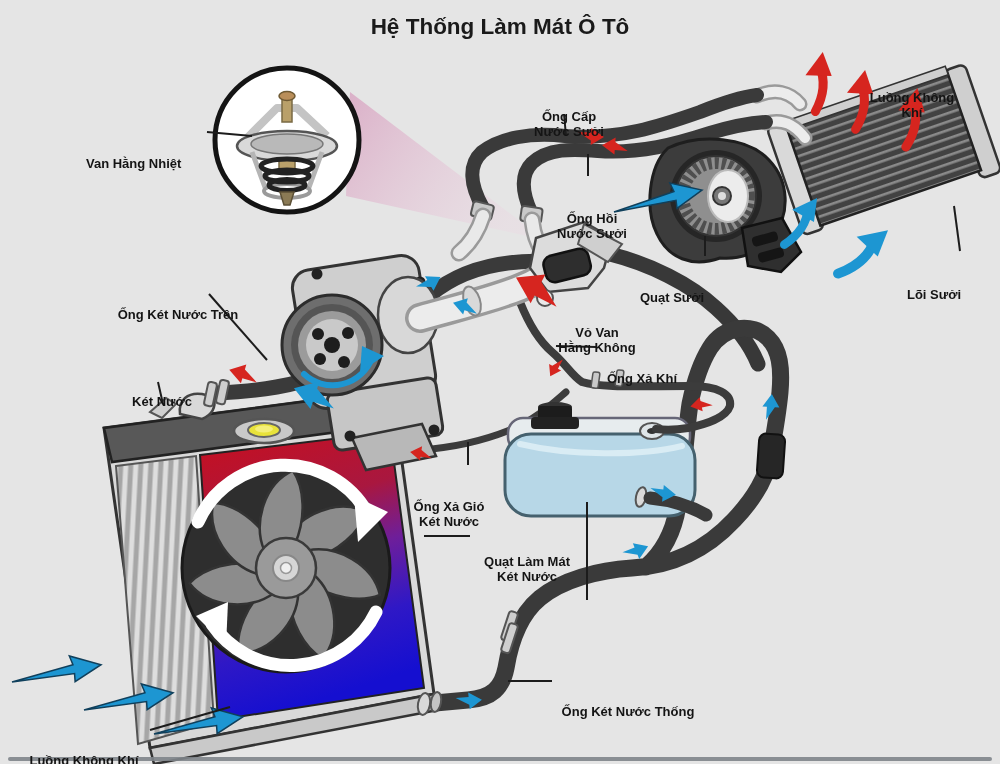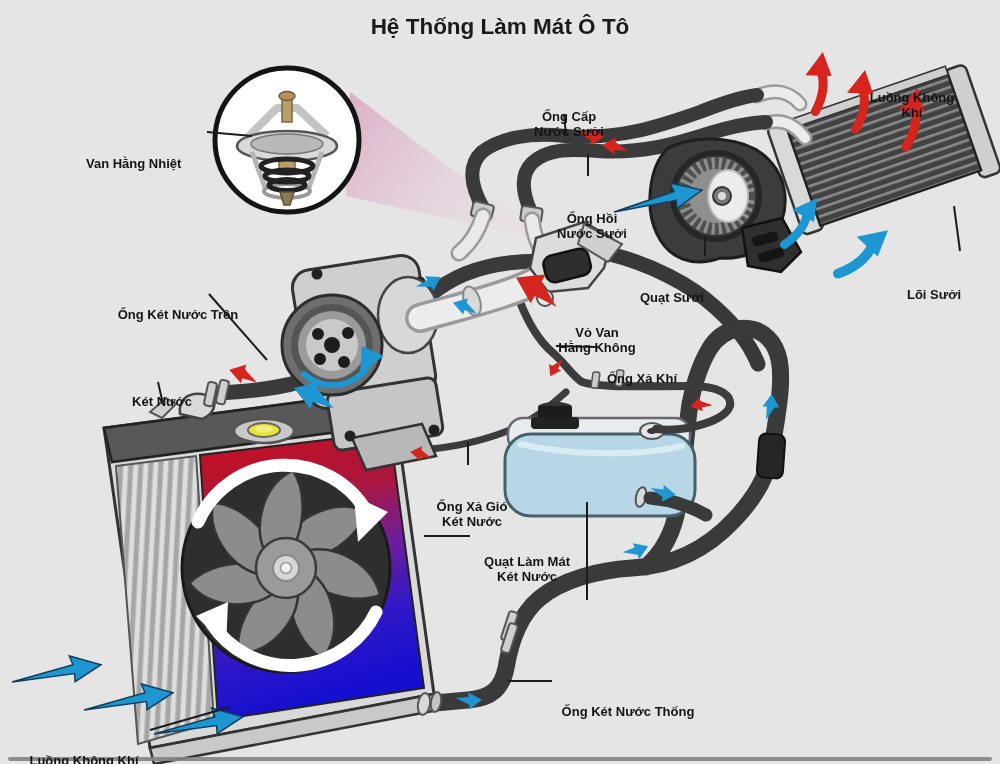--- a/index.html
+++ b/index.html
@@ -266,19 +266,19 @@
 <div class="lbl" style="left:912px;top:57px;">Luồng Không Khí</div>
 <div class="lbl" style="left:592px;top:178px;">Ống Hồi
 Nước Sưởi</div>
 <div class="lbl" style="left:672px;top:257px;">Quạt Sưởi</div>
 <div class="lbl" style="left:934px;top:254px;text-align:right;">Lõi Sưởi</div>
 <div class="lbl" style="left:178px;top:274px;">Ống Két Nước Trên</div>
 <div class="lbl" style="left:597px;top:292px;">Vỏ Van
 Hằng Không</div>
 <div class="lbl" style="left:642px;top:338px;">Ống Xả Khí</div>
 <div class="lbl" style="left:162px;top:361px;">Két Nước</div>
-<div class="lbl" style="left:472px;top:466px;">Ống Xả Gió
+<div class="lbl" style="left:449px;top:466px;">Ống Xả Gió
 Két Nước</div>
 <div class="lbl" style="left:527px;top:521px;">Quạt Làm Mát
 Két Nước</div>
 <div class="lbl" style="left:628px;top:671px;">Ống Két Nước Thống</div>
 <div class="lbl" style="left:84px;top:720px;">Luồng Không Khí</div>
 </div>
 
 </body></html>

